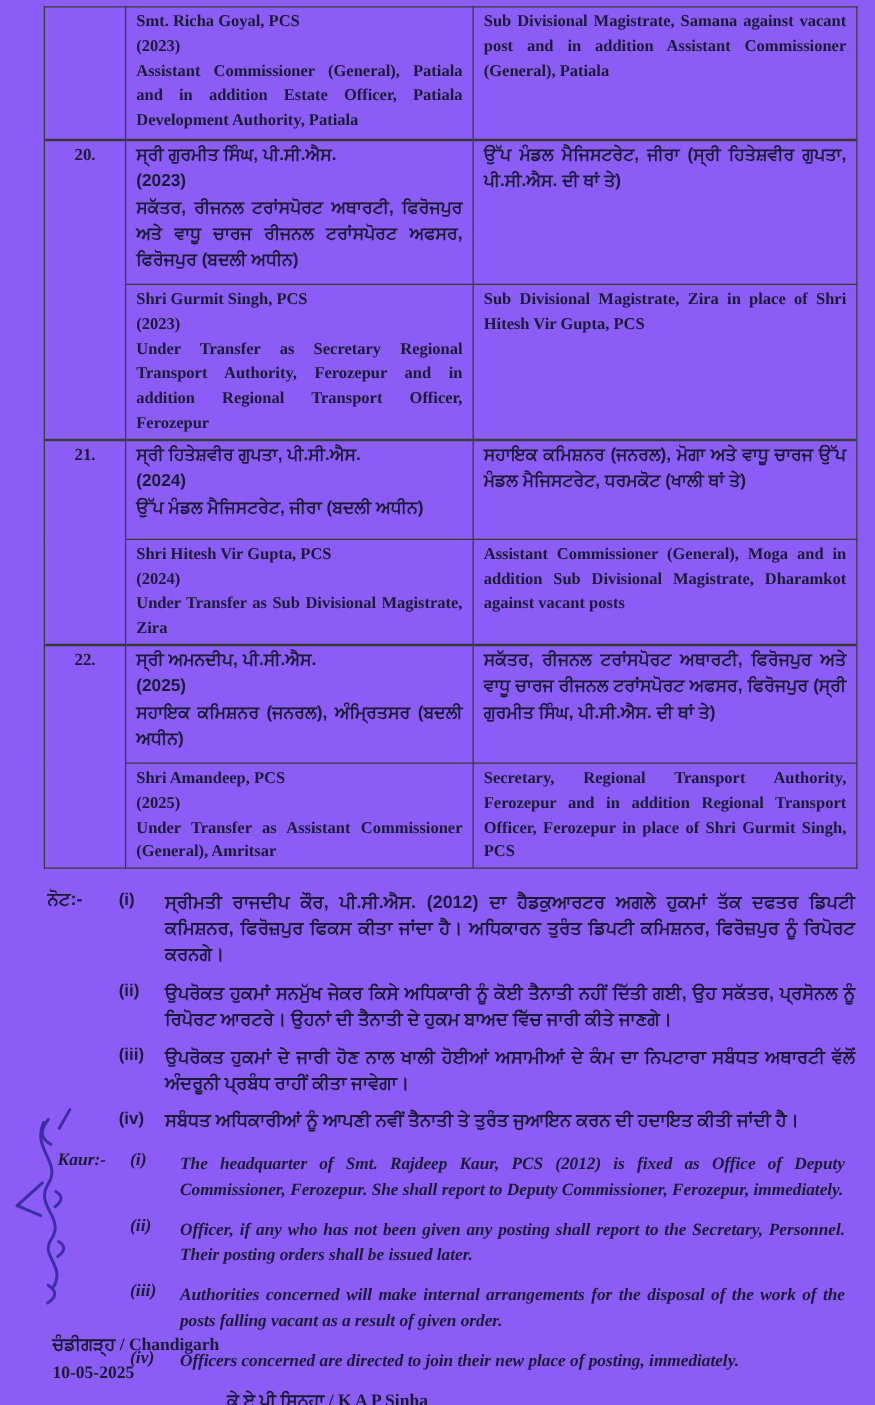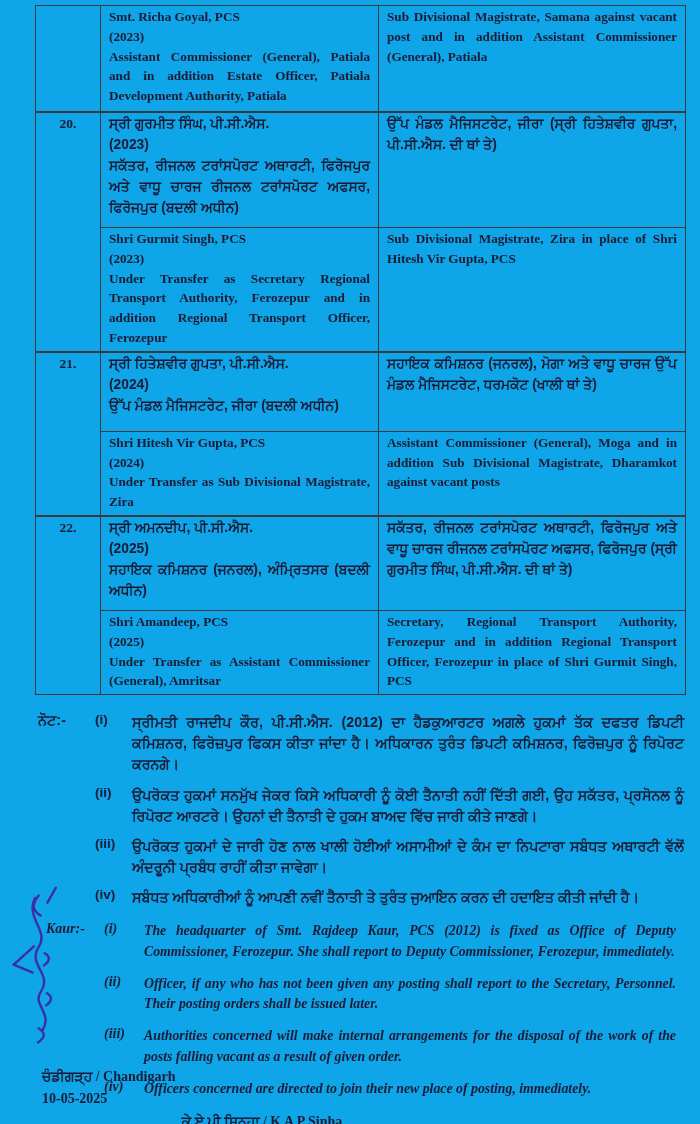--- a/index.html
+++ b/index.html
@@ -1,18 +1,18 @@
 <!DOCTYPE html>
 <html><head>
 <meta charset="utf-8">
 <style>
   html,body { margin:0; padding:0; background:#e8e8e8; }
   .page {
     position:relative; width:700px; height:1124px; margin:0 auto;
-    background:#0ea5e9; overflow:hidden;
+    background:#8b5cf6; overflow:hidden;
     color:#1b1b35;
   }
   
   .doc-table {
     border-collapse:collapse; table-layout:fixed;
     width:650px; margin:5px 0 0 35px;
   }
   .doc-table td {
     border:1px solid #3a3a3a; vertical-align:top;
     padding:1px 8px 3px 8px; overflow:hidden;

